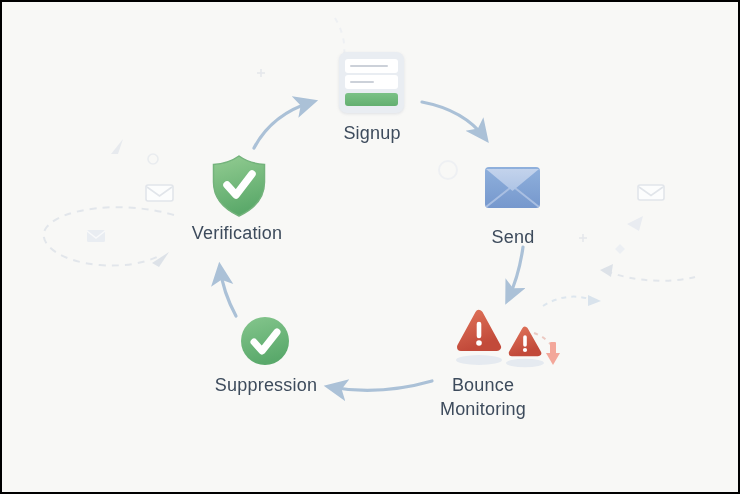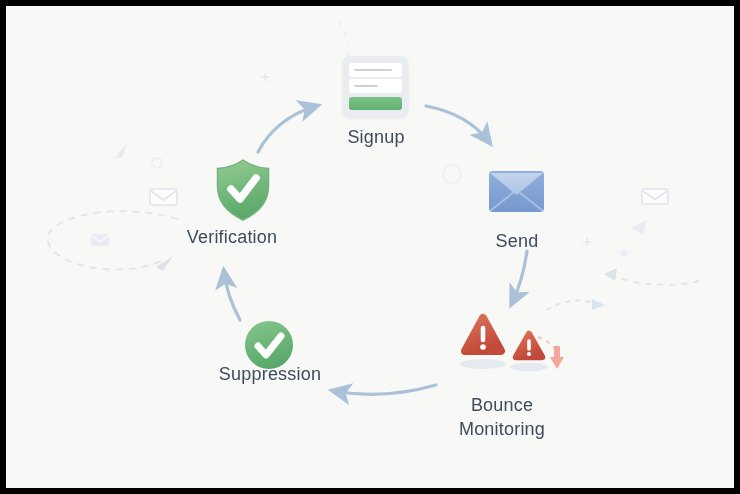--- a/index.html
+++ b/index.html
@@ -1,20 +1,20 @@
 <!DOCTYPE html>
 <html><head>
 <meta charset="utf-8">
 <style>
   html,body{margin:0;padding:0;background:#fff;}
   .frame{
     position:relative;
     width:740px;height:494px;
     box-sizing:border-box;
-    border:6px solid #000000;
+    border:2px solid #000000;
     background:#f8f8f6;
     overflow:hidden;
     font-family:"Liberation Sans", sans-serif;
   }
   .layer{position:absolute;left:0;top:0;pointer-events:none;}
   .node-label{
     position:absolute;
     text-align:center;
     color:#3d4b5c;
     font-size:18px;
@@ -158,44 +158,44 @@
       <g>
         <path d="M73 25 L86 48 L60 48 Z" fill="url(#redg)" stroke="url(#redg)" stroke-width="6.5" stroke-linejoin="round"></path>
         <line x1="73" y1="32" x2="73" y2="40" stroke="#ffffff" stroke-width="3.6" stroke-linecap="round"></line>
         <circle cx="73" cy="45" r="2.1" fill="#ffffff"></circle>
       </g>
       <g fill="#f3a79a">
         <rect x="98" y="37" width="6" height="12" rx="1"></rect>
         <polygon points="94,48 108,48 101,60"></polygon>
       </g>
     </svg>
-    <div class="node-label" style="left:436px;top:371px;width:120px;margin-top:16px;">Bounce Monitoring</div>
+    <div class="node-label" style="left:421px;top:371px;width:120px;">Bounce Monitoring</div>
   </div>
 
   <div>
     <svg class="layer" style="left:237px;top:313px;" width="52" height="52">
       <defs>
         <linearGradient id="grnC" x1="0" y1="0" x2="0.3" y2="1">
           <stop offset="0" stop-color="#85c68d"></stop>
             <stop offset="1" stop-color="#5aa96b"></stop>
         </linearGradient>
       </defs>
       <circle cx="26" cy="26" r="24" fill="url(#grnC)"></circle>
       <path d="M15 27 L23 36 L38 17" fill="none" stroke="#ffffff" stroke-width="7" stroke-linecap="round" stroke-linejoin="round"></path>
     </svg>
-    <div class="node-label" style="left:194px;top:356px;width:140px;">Suppression</div>
+    <div class="node-label" style="left:194px;top:371px;width:140px;">Suppression</div>
   </div>
 
   <div>
     <svg class="layer" style="left:208px;top:152px;" width="58" height="64">
       <defs>
         <linearGradient id="grnS" x1="0" y1="0" x2="0.25" y2="1">
           <stop offset="0" stop-color="#93cc92"></stop>
             <stop offset="1" stop-color="#5ba96a"></stop>
         </linearGradient>
       </defs>
       <path d="M29 2 C22 7 12 10 3.5 10.5 L3.5 28 C3.5 45 14 55 29 62 C44 55 54.5 45 54.5 28 L54.5 10.5 C46 10 36 7 29 2 Z" fill="url(#grnS)" stroke="#74b37c" stroke-width="1.5"></path>
       <path d="M17 31 L26 41 L42 20" fill="none" stroke="#ffffff" stroke-width="7.5" stroke-linecap="round" stroke-linejoin="round"></path>
     </svg>
-    <div class="node-label" style="left:156px;top:219px;width:140px;">Verification</div>
+    <div class="node-label" style="left:165px;top:219px;width:140px;">Verification</div>
   </div>
 
 </div>
 
 </body></html>

